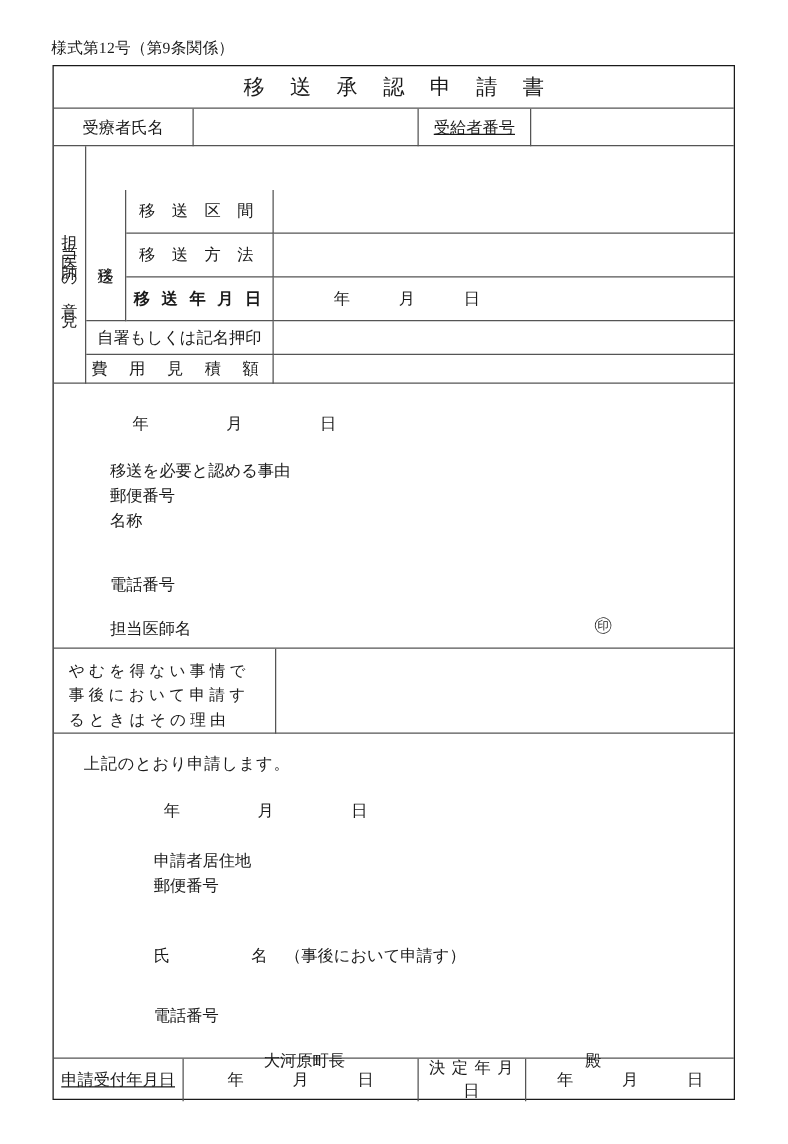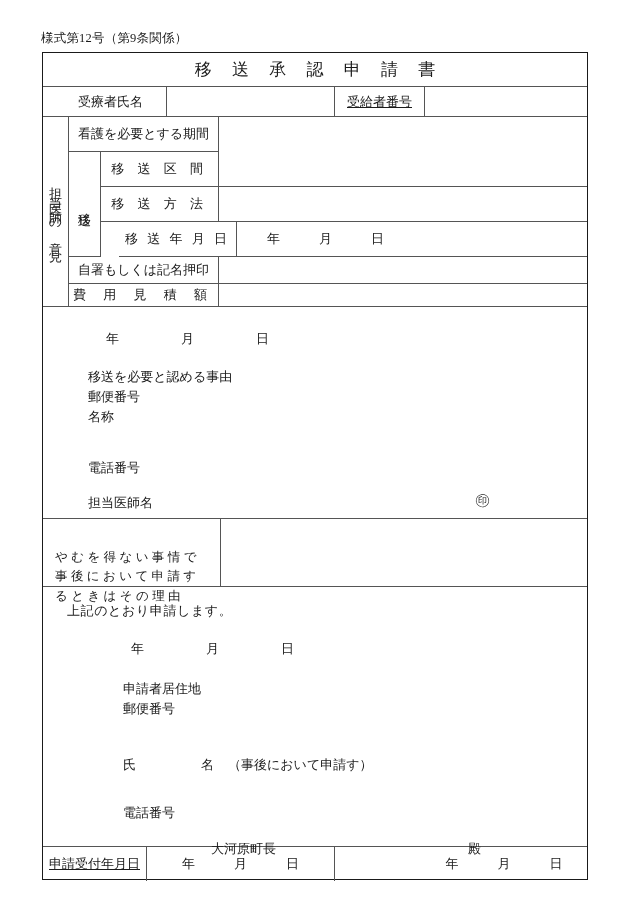--- a/index.html
+++ b/index.html
@@ -120,49 +120,48 @@
 
   <div class="form-no">様式第12号（第9条関係）</div>
 
   <div class="frame">
 
     <div class="row title-row bb">
       <span class="title-text">移 送 承 認 申 請 書</span>
     </div>
 
     <div class="row bb" style="height:30px;">
-      <div class="cell ctr br" style="left:12px; top:0; width:112px; height:30px;text-align:right;">受療者氏名</div>
+      <div class="cell ctr br" style="left:0; top:0; width:112px; height:30px;text-align:right;">受療者氏名</div>
       <div class="cell br" style="left:112px; top:0; width:180px; height:30px; padding-left:6px;"></div>
       <div class="cell ctr br" style="left:292px; top:0; width:90px; height:30px;text-decoration:underline;">受給者番号</div>
       <div class="cell" style="left:382px; top:0; width:162px; height:30px; padding-left:6px;"></div>
     </div>
 
     <div class="row bb" style="height:190px;">
 
       <div class="cell ctr br" style="left:0; top:0; width:26px; height:190px;">
         <span class="vtext">担当医師の意見</span>
       </div>
 
-      <div class="cell ctr br bb" style="left:26px; top:0; width:150px; height:35px;">看護を必要とする期間</div>
 
       <div class="cell ctr br bb" style="left:26px; top:35px; width:32px; height:105px;">
         <span class="vtext tight">移送</span>
       </div>
 
       <div class="cell ctr br bb" style="left:58px; top:35px; width:118px; height:35px;">
         <span class="sp5">移 送 区 間</span>
       </div>
       <div class="cell bb" style="left:176px; top:35px; width:368px; height:35px; padding-left:8px;"></div>
 
       <div class="cell ctr br bb" style="left:58px; top:70px; width:118px; height:35px;">
         <span class="sp5">移 送 方 法</span>
       </div>
       <div class="cell bb" style="left:176px; top:70px; width:368px; height:35px; padding-left:8px;"></div>
 
-      <div class="cell ctr br bb" style="left:76px; top:105px; width:118px; height:35px;">
+      <div class="cell ctr br bb" style="left:58px; top:105px; width:118px; height:35px;font-weight:bold;">
         <span class="sp3">移 送 年 月 日</span>
       </div>
       <div class="cell bb" style="left:176px; top:105px; width:368px; height:35px; padding-left:48px;">年　　　月　　　日</div>
 
       <div class="cell ctr br bb" style="left:26px; top:140px; width:150px; height:27px;">自署もしくは記名押印</div>
       <div class="cell bb" style="left:176px; top:140px; width:368px; height:27px; padding-left:8px;"></div>
 
       <div class="cell ctr br" style="left:26px; top:167px; width:150px; height:23px;">
         <span class="sp7">費 用 見 積 額</span>
       </div>
@@ -177,21 +176,21 @@
       <div class="block" style="left:45px; top:100px;">名称</div>
 
       <div class="block" style="left:45px; top:151px;">電話番号</div>
 
       <div class="block" style="left:45px; top:186px;">担当医師名</div>
       <div class="seal" style="left:432px; top:184px;">㊞</div>
     </div>
 
     <div class="row bb" style="height:68px;">
       <div class="cell br" style="left:0; top:0; width:178px; height:68px;">
-        <span class="multiline" style="left:12px; top:9px;margin-top:20px;">やむを得ない事情で
+        <span class="multiline" style="left:12px; top:9px;">やむを得ない事情で
 事後において申請す
 るときはその理由</span>
       </div>
       <div class="cell" style="left:178px; top:0; width:366px; height:68px; padding-left:8px;"></div>
     </div>
 
     <div class="row bb" style="height:260px;">
       <div class="block" style="left:24px; top:14px; letter-spacing:0.6px;">上記のとおり申請します。</div>
 
       <div class="block" style="left:88px; top:52px; letter-spacing:2px;">年　　　　月　　　　日</div>
@@ -204,17 +203,20 @@
 
       <div class="block" style="left:80px; top:216px;">電話番号</div>
 
       <div class="block" style="left:168px; top:252px;text-align:center;">大河原町長</div>
       <div class="block" style="left:425px; top:252px;">殿</div>
     </div>
 
     <div class="row" style="height:34px;">
       <div class="cell ctr br" style="left:0; top:0; width:104px; height:34px;text-decoration:underline;">申請受付年月日</div>
       <div class="cell ctr br" style="left:104px; top:0; width:188px; height:34px;">年　　　月　　　日</div>
+      <div class="cell ctr br" style="left:292px; top:0; width:86px; height:34px;">
+        <span class="sp1">決 定 年 月 日</span>
+      </div>
       <div class="cell ctr" style="left:378px; top:0; width:166px; height:34px;">年　　　月　　　日</div>
     </div>
 
   </div>
 </div>
 
 </body></html>

